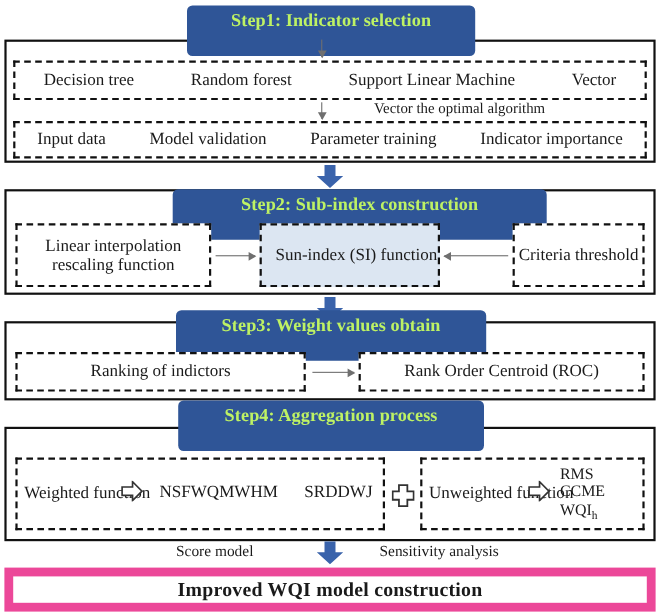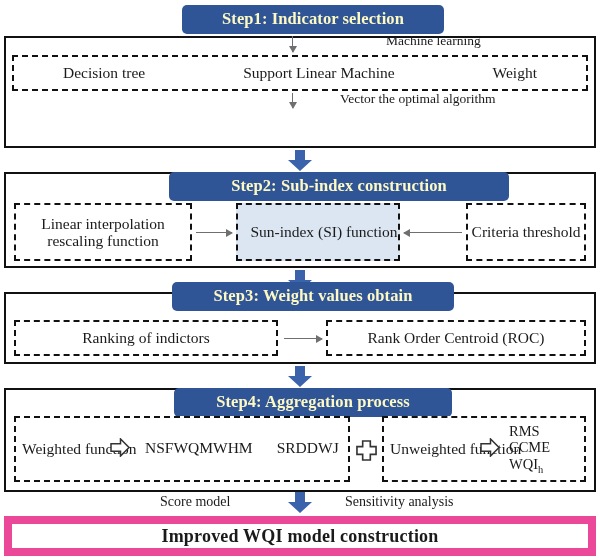--- a/index.html
+++ b/index.html
@@ -29,30 +29,29 @@
     width: 592px;
     box-sizing: border-box;
     border: 2px solid #111111;
     background: #ffffff;
   }
 
   
   .step-header {
     position: absolute;
     background: #2f5597;
-    color: #fef9c3;
+    color: #bef264;
     font-weight: bold;
     font-size: 16.5px;
     text-align: center;
     border-radius: 5px;
-    padding: 4px 16px 5px 16px;
+    padding: 4px 16px 22px 16px;
     white-space: nowrap;
     letter-spacing: 0.1px;
     box-sizing: border-box;
-    margin-left: 12px;
   }
 
   
   .dashed {
     position: absolute;
     box-sizing: border-box;
     border: 2px dashed #111111;
     background: #ffffff;
   }
   .dashed.filled {
@@ -178,33 +177,41 @@
 </head>
 <body>
 
 <div id="canvas">
 
   <div class="panel" style="top:36px; height:112px;"></div>
 
   <div class="step-header" style="left:170px; top:5px; width:262px;">Step1: Indicator selection</div>
 
   <div class="thin-arrow-down" style="left:292px; top:36px; height:16px;"></div>
-  <div class="note" style="left:386px; top:33px;">Machine learning</div>
 
   <div class="dashed" style="left:12px; top:55px; width:576px; height:36px;">
     <div class="row-items">
       <span class="cell">Decision tree</span>
+      <span class="cell">Random forest</span>
       <span class="cell">Support Linear Machine</span>
-      <span class="cell">Weight</span>
+      <span class="cell">Vector</span>
     </div>
   </div>
 
   <div class="thin-arrow-down" style="left:292px; top:93px; height:15px;"></div>
   <div class="note" style="left:340px; top:91px;">Vector the optimal algorithm</div>
 
+  <div class="dashed" style="left:12px; top:110px; width:576px; height:34px;">
+    <div class="row-items">
+      <span class="cell">Input data</span>
+      <span class="cell">Model validation</span>
+      <span class="cell">Parameter training</span>
+      <span class="cell">Indicator importance</span>
+    </div>
+  </div>
 
   <div class="block-arrow" style="left:287px; top:150px;">
     <svg viewBox="0 0 26 22" width="26" height="22">
       <polygon points="8,0 18,0 18,10 25,10 13,21 1,10 8,10" fill="#3a63ab"></polygon>
     </svg>
   </div>
 
   <div class="panel" style="top:172px; height:96px;"></div>
 
   <div class="step-header" style="left:157px; top:172px; width:340px;">Step2: Sub-index construction</div>
@@ -246,21 +253,21 @@
   </div>
 
   <div class="block-arrow" style="left:287px; top:366px;">
     <svg viewBox="0 0 26 22" width="26" height="22">
       <polygon points="8,0 18,0 18,10 25,10 13,21 1,10 8,10" fill="#3a63ab"></polygon>
     </svg>
   </div>
 
   <div class="panel" style="top:388px; height:104px;"></div>
 
-  <div class="step-header" style="left:162px; top:388px; width:278px;">Step4: Aggregation process</div>
+  <div class="step-header" style="left:162px; top:364px; width:278px;">Step4: Aggregation process</div>
 
   <div class="dashed" style="left:14px; top:416px; width:336px; height:66px;">
     <div style="display:flex; align-items:center; height:100%; padding-left:6px; box-sizing:border-box;">
       <div class="stack" style="width:86px;">
         <span>Weighted function</span>
       </div>
       <div class="hollow" style="position:relative; margin:0 8px 0 2px;">
         <svg viewBox="0 0 22 20" width="21" height="19">
           <polygon points="1,6 11,6 11,1 20,10 11,19 11,14 1,14" fill="#ffffff" stroke="#333333" stroke-width="1.6"></polygon>
         </svg>

